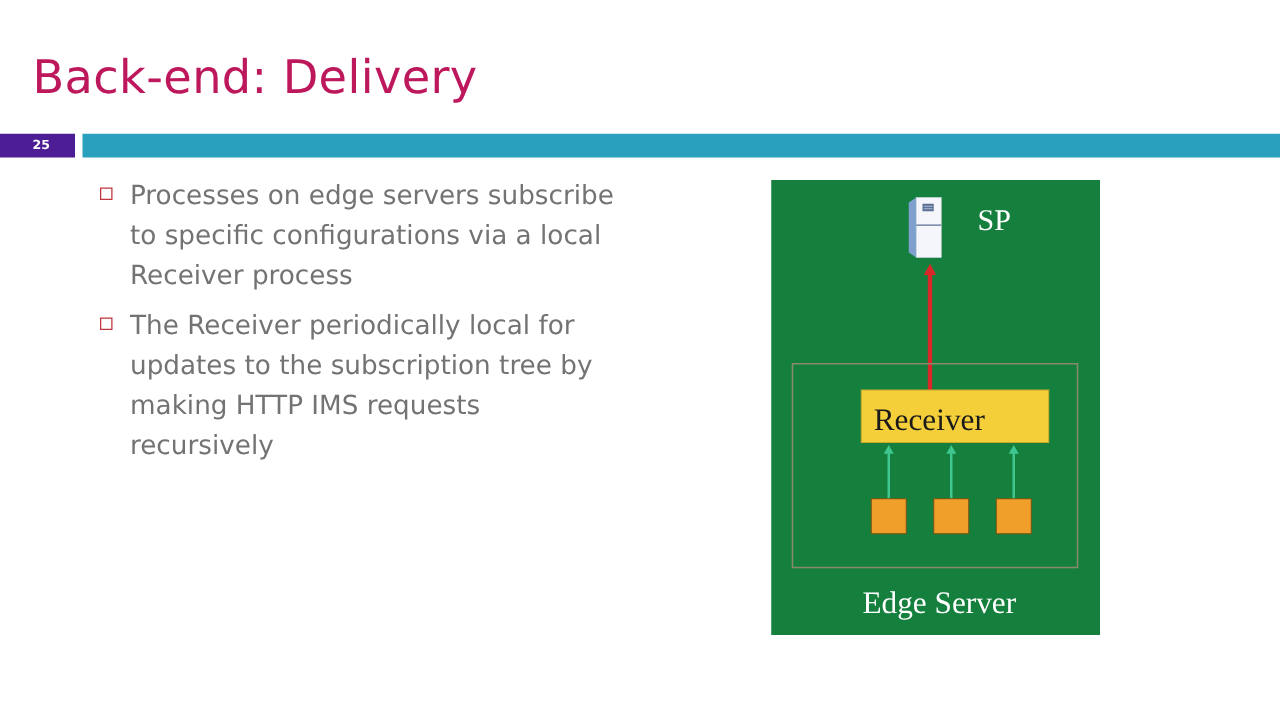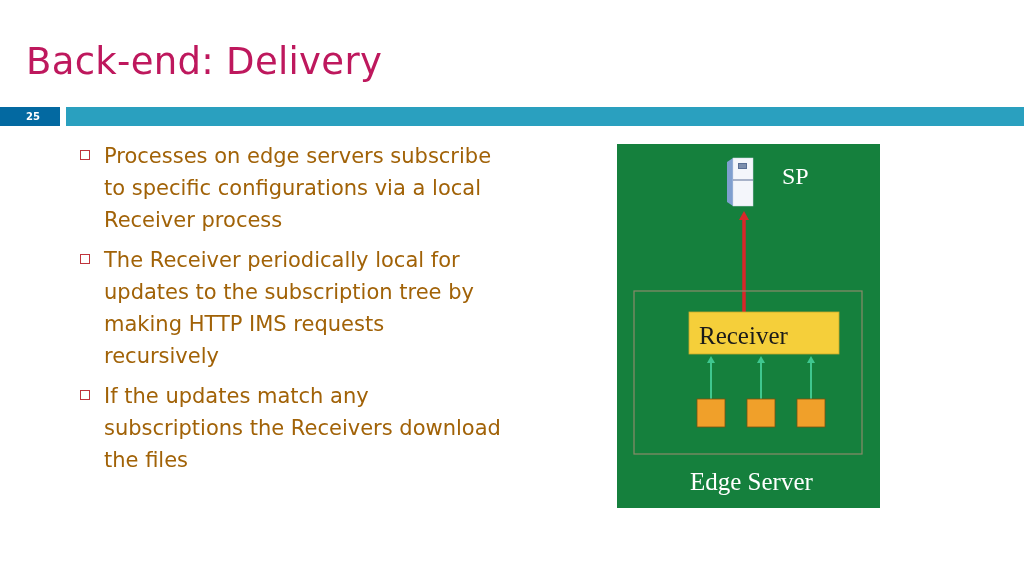--- a/index.html
+++ b/index.html
@@ -7,31 +7,31 @@
       width: 1024px; height: 576px; background: #ffffff; position: relative; overflow: hidden;
       font-family: "DejaVu Sans", sans-serif;
     }
     .title {
       position: absolute; left: 26px; top: 40px;
       font-size: 37px; color: #be185d; font-weight: normal; letter-spacing: 0.3px;
       font-family: "DejaVu Sans", sans-serif;
     }
     .slide-num {
       position: absolute; left: 0; top: 107px; width: 60px; height: 19px;
-      background: #0369a1; color: #fff; font-size: 10px; font-weight: bold;
+      background: #4c1d95; color: #fff; font-size: 10px; font-weight: bold;
       display: flex; align-items: center; justify-content: center; padding-left: 6px; box-sizing: border-box;
     }
     .accent-bar {
       position: absolute; left: 66px; top: 107px; right: 0; height: 19px; background: #2aa0bf;
     }
     .bullets {
       position: absolute; left: 74px; top: 140px; width: 430px; margin: 0; padding: 0; list-style: none;
     }
     .bullet {
-      position: relative; padding-left: 30px; font-size: 21px; line-height: 32px; color: #a16207;
+      position: relative; padding-left: 30px; font-size: 21px; line-height: 32px; color: #737373;
       margin-bottom: 8px;
     }
     .bullet-box {
       position: absolute; left: 6px; top: 10px; width: 10px; height: 10px;
       border: 1.3px solid #c0343c; box-sizing: border-box; background: #fff;
     }
     .diagram {
       position: absolute; left: 617px; top: 144px; width: 263px; height: 364px; background: #15803d;
     }
     .diagram svg { width: 100%; height: 100%; display: block; }
@@ -45,24 +45,20 @@
 <div class="accent-bar"></div>
 
 <ul class="bullets">
   <li class="bullet">
     <span class="bullet-box"></span>
     <span>Processes on edge servers subscribe to specific configurations via a local Receiver process</span>
   </li>
   <li class="bullet">
     <span class="bullet-box"></span>
     <span>The Receiver periodically local for updates to the subscription tree by making HTTP IMS requests recursively</span>
-  </li>
-  <li class="bullet">
-    <span class="bullet-box"></span>
-    <span>If the updates match any subscriptions the Receivers download the files</span>
   </li>
 </ul>
 
 <div class="diagram">
   <svg viewBox="0 0 263 364">
 
     <g>
       <polygon points="110,18 116,14 116,62 110,58" fill="#7f9fcf"></polygon>
       <rect x="116" y="14" width="20" height="48" fill="#f4f6fb" stroke="#d0d8e8" stroke-width="0.5"></rect>
       <line x1="116" y1="36" x2="136" y2="36" stroke="#5a6f95" stroke-width="1"></line>

